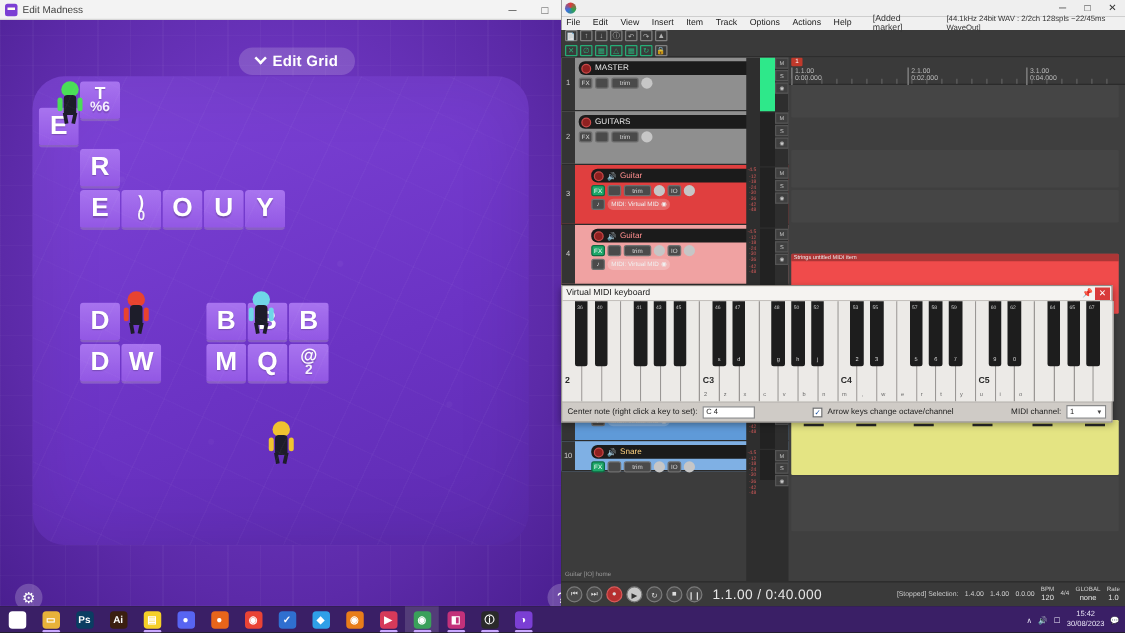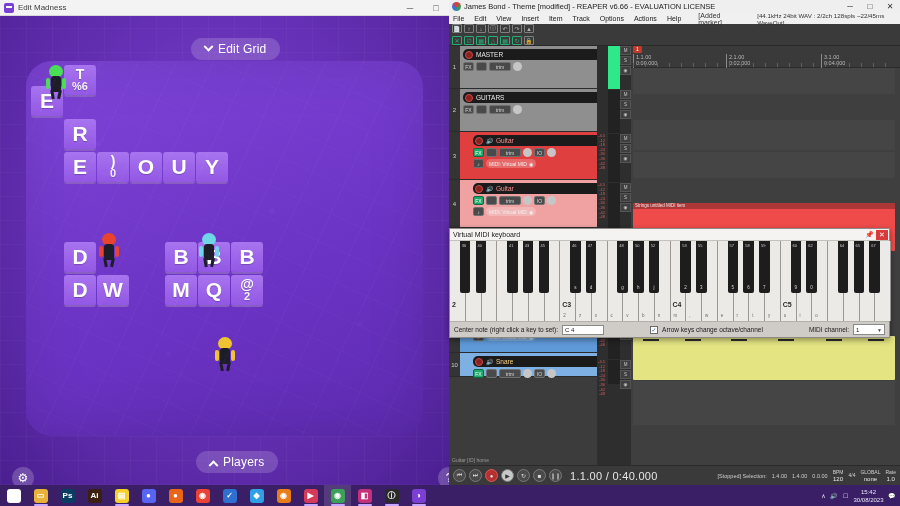--- a/index.html
+++ b/index.html
@@ -26,21 +26,21 @@
   #game-body:before{
     content:""; position:absolute; inset:0;
     background-image:
       repeating-linear-gradient(90deg, rgba(255,255,255,.03) 0 1px, transparent 1px 26px),
       repeating-linear-gradient(0deg, rgba(255,255,255,.025) 0 1px, transparent 1px 24px);
     pointer-events:none;
   }
 
   .pill-btn { position:absolute; height:22px; border-radius:11px; background:rgba(255,255,255,.17);
     display:flex; align-items:center; justify-content:center; gap:6px;
-    color:#fff; font-size:12px; font-weight:normal; padding:0 14px; letter-spacing:.2px; }
+    color:#fff; font-size:12px; font-weight:bold; padding:0 14px; letter-spacing:.2px; }
   #edit-grid-btn { left:191px; top:22px; }
   #players-btn { left:196px; top:435px; }
   .chev { display:inline-block; width:7px; height:7px; border-right:2px solid #fff;
     border-bottom:2px solid #fff; }
   .chev.down { transform:rotate(45deg) translate(-2px,-2px); }
   .chev.up { transform:rotate(-135deg) translate(-2px,-2px); }
 
   #board { position:absolute; left:26px; top:45px; width:397px; height:375px;
     background:linear-gradient(160deg,#7e44d8,#6b33c4 60%,#5d2bb0);
     border-radius:26px;
@@ -294,35 +294,30 @@
           <div class="sprite" style="left: 188px; top: 276px;">
             <div class="head" style="background:#f0c330"></div>
             <div class="arm" style="left:1px;background:#f0c330"></div>
             <div class="arm" style="left:17px;background:#f0c330"></div>
             <div class="body"></div>
             <div class="leg1"></div>
             <div class="leg2"></div>
           </div>
         </div>
 
-      <div class="pill-btn" id="players-btn">
-        <span class="chev up"></span>
-        <span>Players</span>
-      </div>
 
       <div class="corner-btn" id="gear-btn">⚙</div>
       <div class="corner-btn" id="help-btn">?</div>
     </div>
   </div>
 
   <div id="reaper">
 
     <div id="r-title">
       <div class="ric"></div>
-      <span>James Bond - Theme [modified] - REAPER v6.66 - EVALUATION LICENSE</span>
       <div class="sp"></div>
       <div class="wb">─</div>
       <div class="wb">□</div>
       <div class="wb">✕</div>
     </div>
 
     <div id="r-menu">
       <span class="mi">File</span>
       <span class="mi">Edit</span>
       <span class="mi">View</span>

